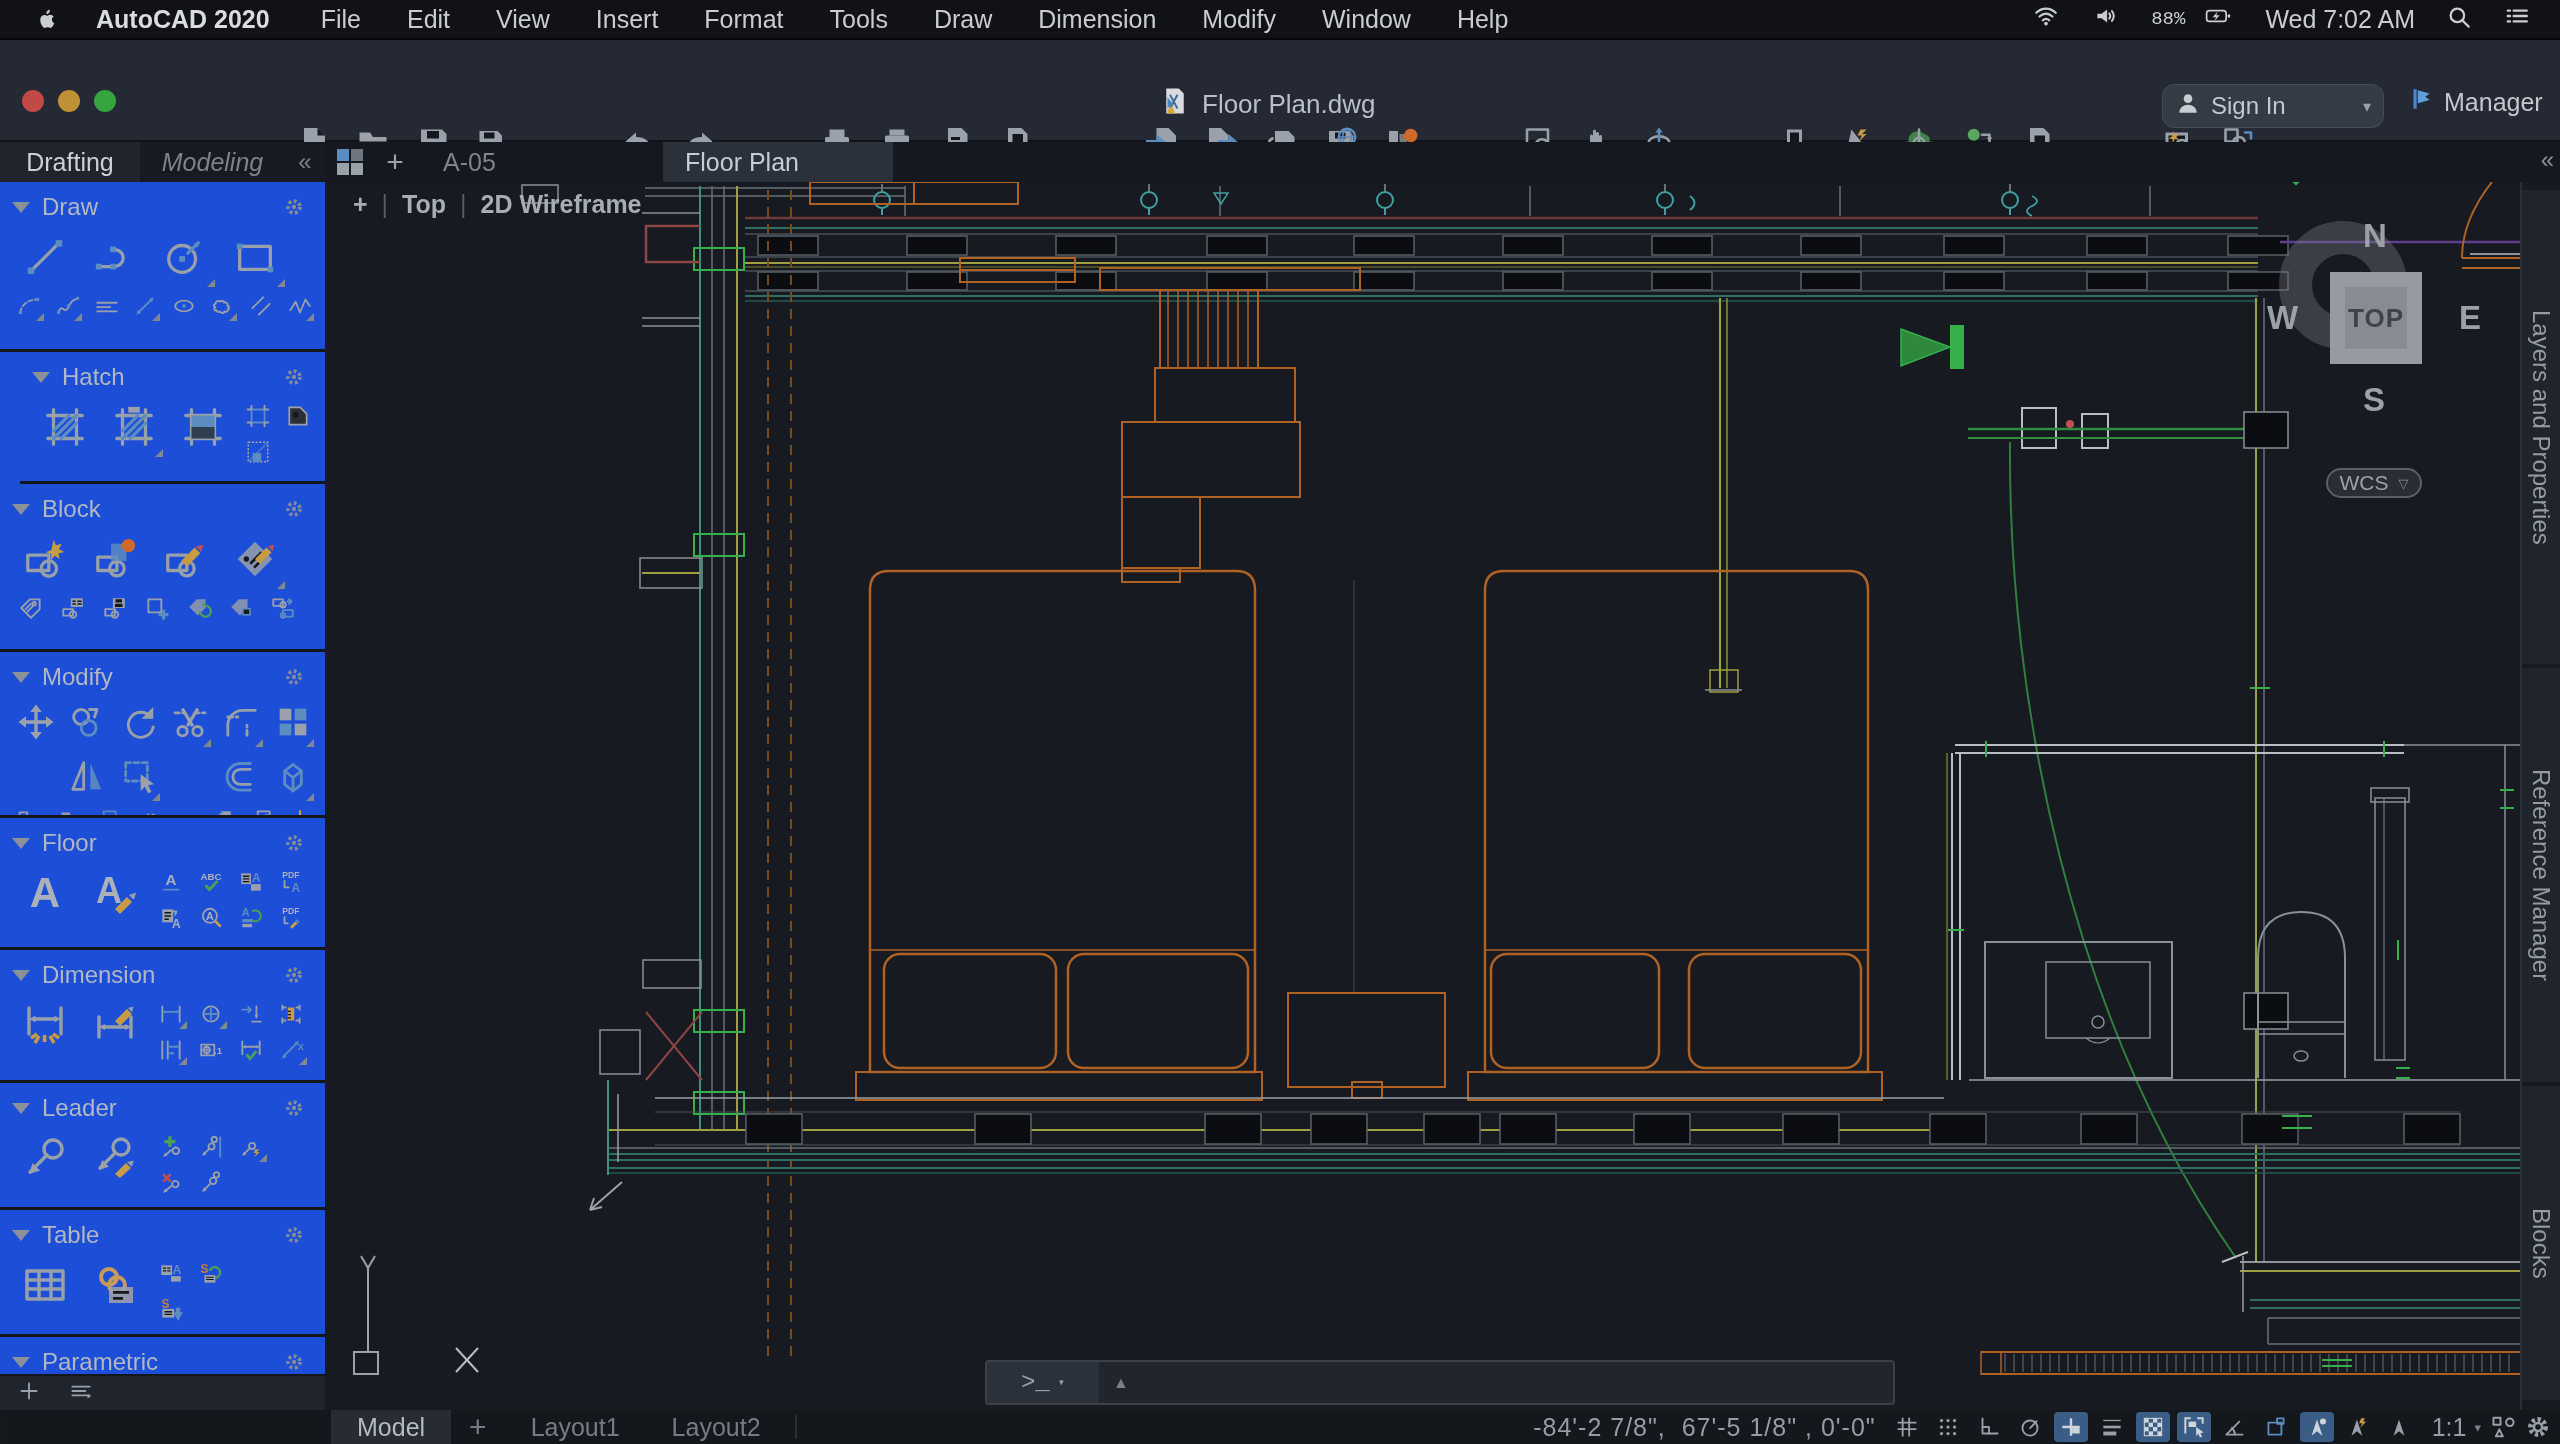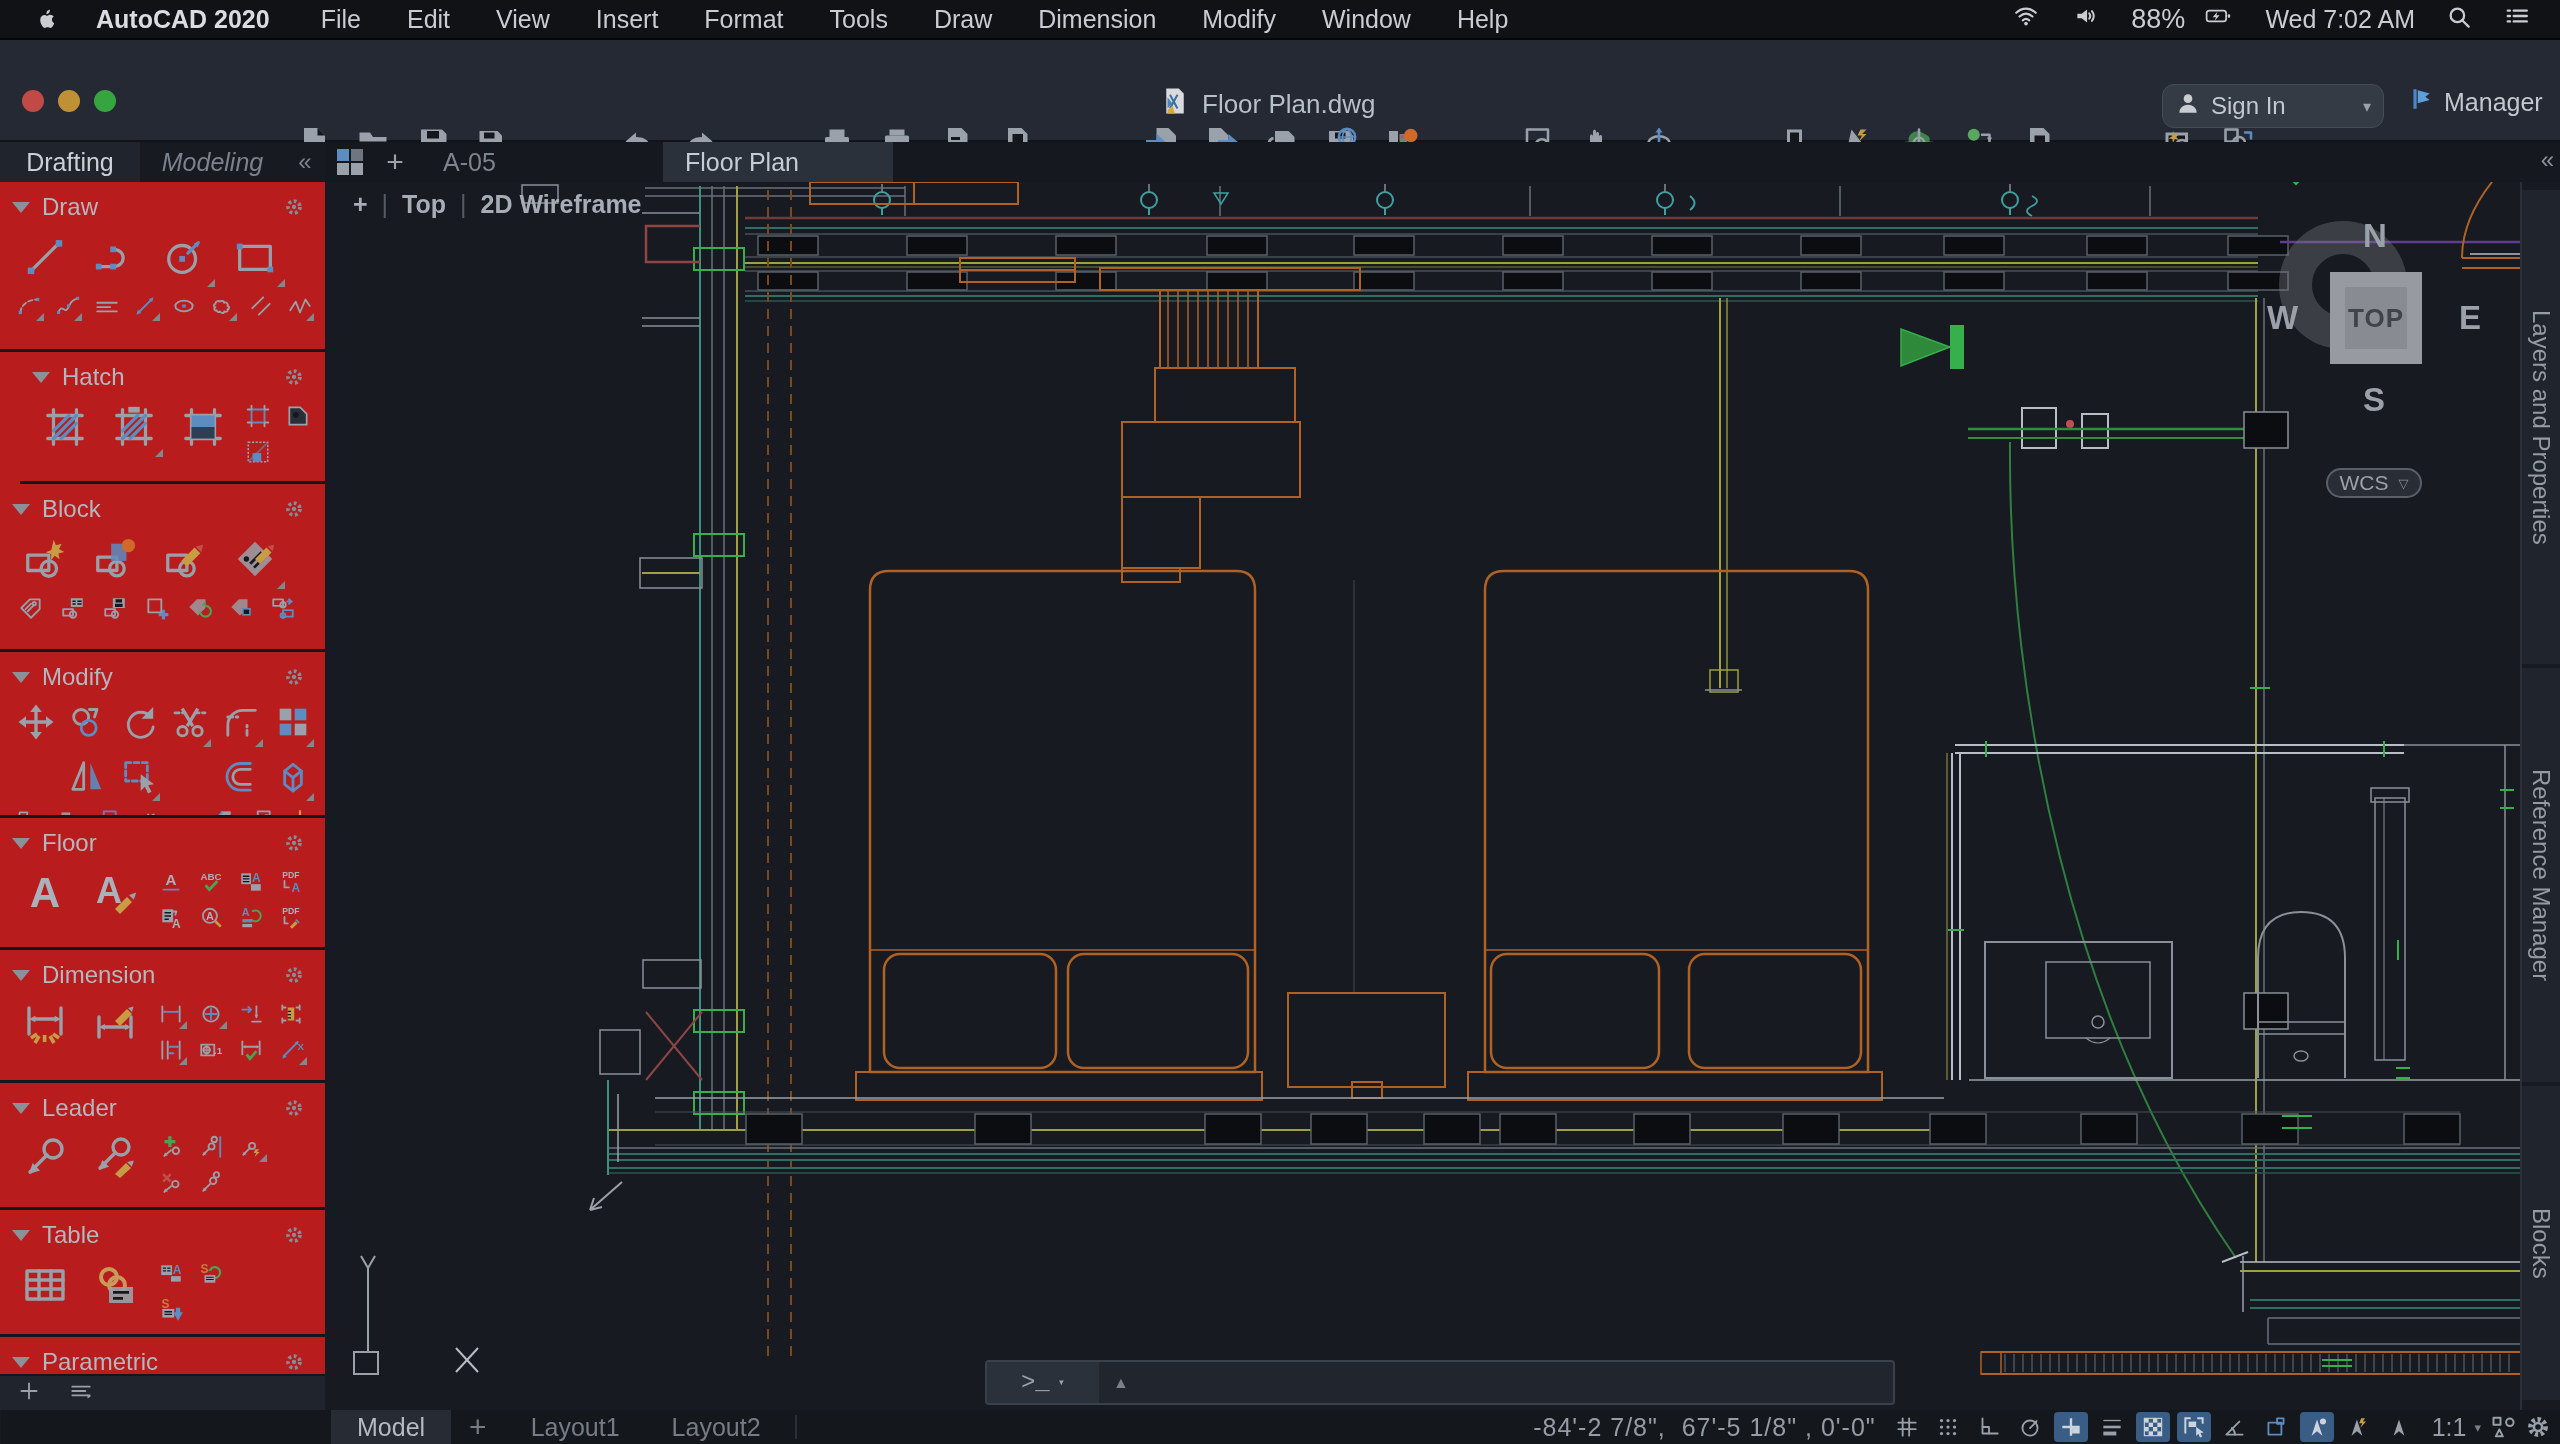--- a/index.html
+++ b/index.html
@@ -8,41 +8,41 @@
   .root { position:relative; width:2560px; height:1444px; background:#171a20; overflow:hidden; }
 
   
   .menubar { position:absolute; left:0; top:0; width:2560px; height:40px; background:#101216;
     display:flex; align-items:center; color:#c9cdd2; font-size:25px; border-bottom:2px solid #06070a; }
   .menubar .apple { margin-left:36px; display:flex; align-items:center; }
   .menubar .appname { font-weight:bold; margin-left:34px; color:#d9dce0; }
   .menu-items { display:flex; margin-left:28px; }
   .menu-items .mi { padding:0 23px; cursor:default; }
   .mb-right { margin-left:auto; display:flex; align-items:center; gap:30px; margin-right:28px; }
-  .mb-right .pct { font-size:27px; color:#c9cdd2; }
+  .mb-right .pct { font-size:19px; color:#c9cdd2;font-family:Liberation Mono, monospace; }
   .mb-right .clock { font-size:25px; }
 
   
   .titlebar { position:absolute; left:0; top:40px; width:2560px; height:102px; background:#242933;
     border-bottom:2px solid #101318; }
   .lights { position:absolute; left:22px; top:50px; display:flex; gap:14px; }
   .light { width:22px; height:22px; border-radius:50%; }
   .doc-title { position:absolute; left:1160px; top:46px; display:flex; align-items:center; gap:12px;
     color:#b9bfc6; font-size:26px; }
   .signin { position:absolute; left:2162px; top:44px; width:222px; height:44px; background:#343b45;
     border:1px solid #454c57; border-radius:12px; display:flex; align-items:center; color:#c3c8cf; font-size:24px; }
   .signin .caret { margin-left:auto; margin-right:12px; color:#9aa1a8; font-size:16px; }
   .feedback { position:absolute; left:2408px; top:46px; display:flex; align-items:center; gap:10px;
     color:#c3c8cf; font-size:25px; }
   .toolbar { position:absolute; left:0; top:118px; width:2560px; height:0; }
   .tgroup { position:absolute; top:-36px; display:flex; gap:18px; }
   .tbtn { width:42px; height:42px; display:flex; align-items:center; justify-content:center; }
 
   
-  .palette { position:absolute; left:0; top:142px; width:325px; height:1268px; background:#b91c1c; overflow:hidden; }
+  .palette { position:absolute; left:0; top:142px; width:325px; height:1268px; background:#1d4ed8; overflow:hidden; }
   .pal-tabs { position:absolute; left:0; top:0; width:325px; height:40px; background:#171b21; display:flex; }
   .pal-tab { height:40px; display:flex; align-items:center; justify-content:center; font-size:25px; }
   .pal-tab.active { width:140px; background:#20252d; color:#ccd1d7; }
   .pal-tab.idle { width:145px; color:#7b828b;font-style:italic; }
   .pal-collapse { width:40px; height:40px; display:flex; align-items:center; justify-content:center;
     color:#7b828b; font-size:24px; }
   .pal-body { position:absolute; left:0; top:40px; width:325px; height:1228px; }
   .section { border-bottom:3px solid #13161a; padding:8px 10px 0 12px; overflow:hidden; position:relative; }
   .sec-head { display:flex; align-items:center; height:34px; color:#b2b8bf; font-size:24px; }
   .sec-caret { width:0; height:0; border-left:9px solid transparent; border-right:9px solid transparent;

